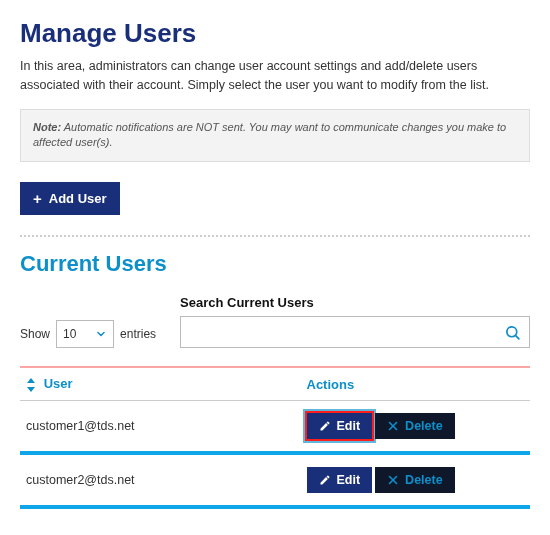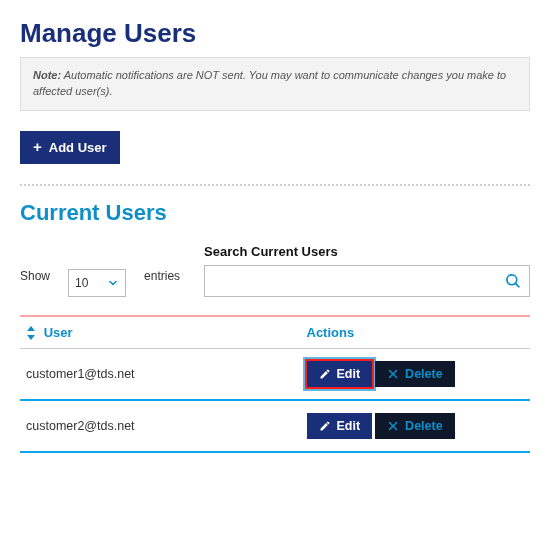--- a/index.html
+++ b/index.html
@@ -67,21 +67,22 @@
     color: #0d8fc9;
   }
 
   .controls {
     display: flex;
     align-items: flex-end;
     gap: 24px;
   }
   .show-wrap {
     display: flex;
-    gap: 18px;
+    align-items: center;
+    gap: 6px;
     font-size: 12px;
     color: #333;
     padding-top: 18px;
   }
   .select-box {
     display: inline-flex;
     align-items: center;
     justify-content: space-between;
     width: 44px;
     height: 26px;
@@ -147,21 +148,21 @@
   }
   .sort-arrows {
     display: inline-block;
     vertical-align: middle;
     margin-right: 4px;
   }
   table.users tbody td {
     font-size: 12.5px;
     color: #333;
     padding: 12px 6px;
-    border-bottom: 2px solid #0ea5e9;
+    border-bottom: 4px solid #0ea5e9;
     vertical-align: middle;
   }
   .actions-cell { display: flex; gap: 3px; align-items: flex-end; }
   .btn {
     display: inline-flex;
     align-items: center;
     gap: 6px;
     font-size: 12.5px;
     font-weight: 700;
     padding: 6px 12px;
@@ -183,20 +184,21 @@
   }
   .icon-inline { display: inline-flex; }
 </style>
 </head>
 <body>
 
 <div class="page">
 
   <h1 class="title">Manage Users</h1>
 
+  <p class="intro">In this area, administrators can change user account settings and add/delete users associated with their account. Simply select the user you want to modify from the list.</p>
 
   <div class="note-box">
     <b>Note:</b><span> Automatic notifications are NOT sent. You may want to communicate changes you make to affected user(s).</span>
   </div>
 
   <button class="add-user-btn">
     <span class="plus">+</span>
     <span>Add User</span>
   </button>
 

